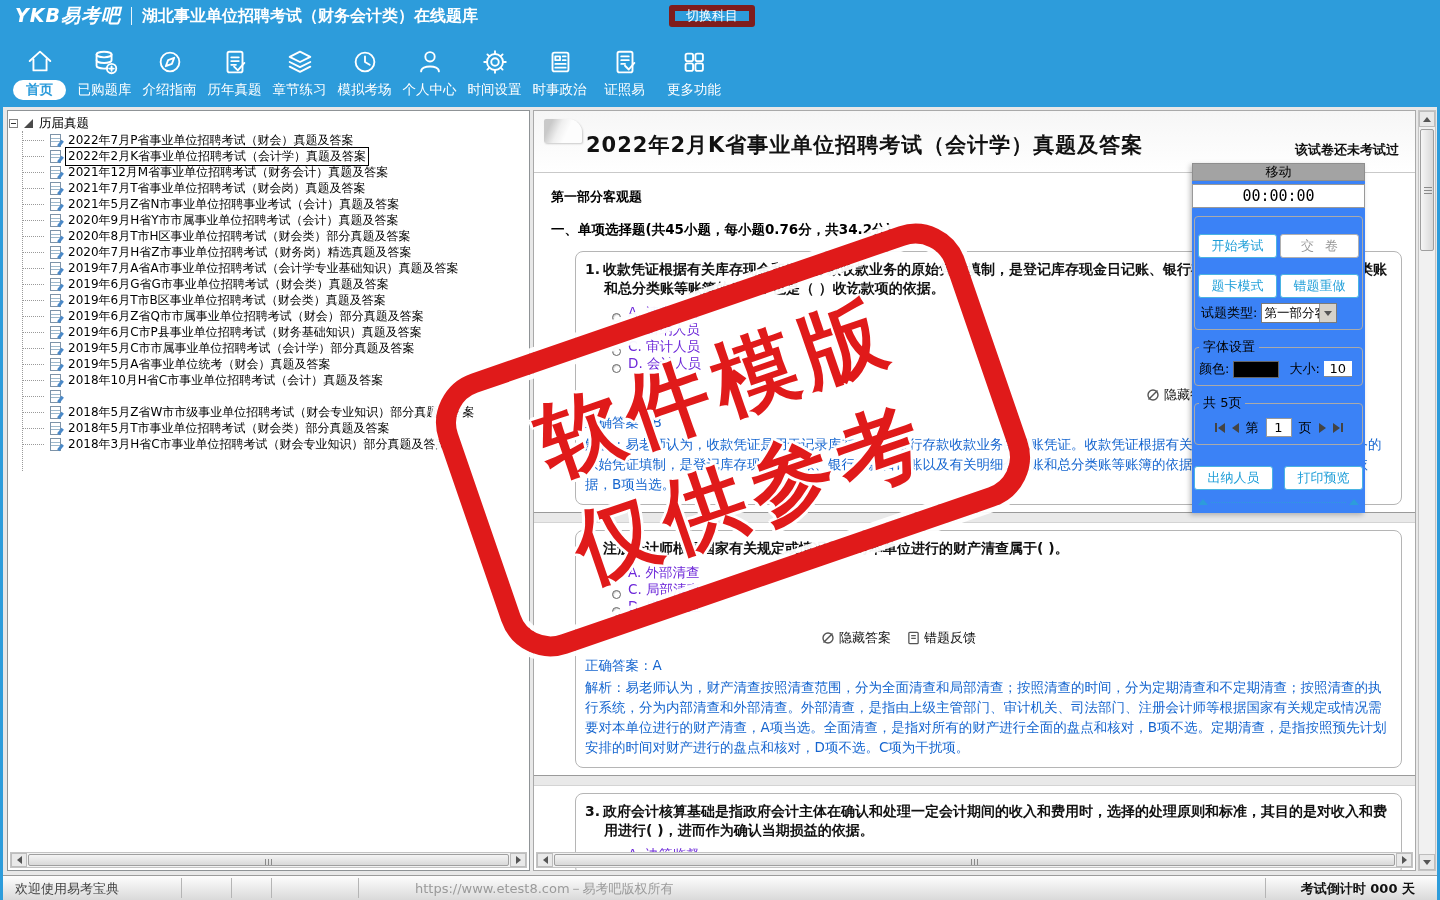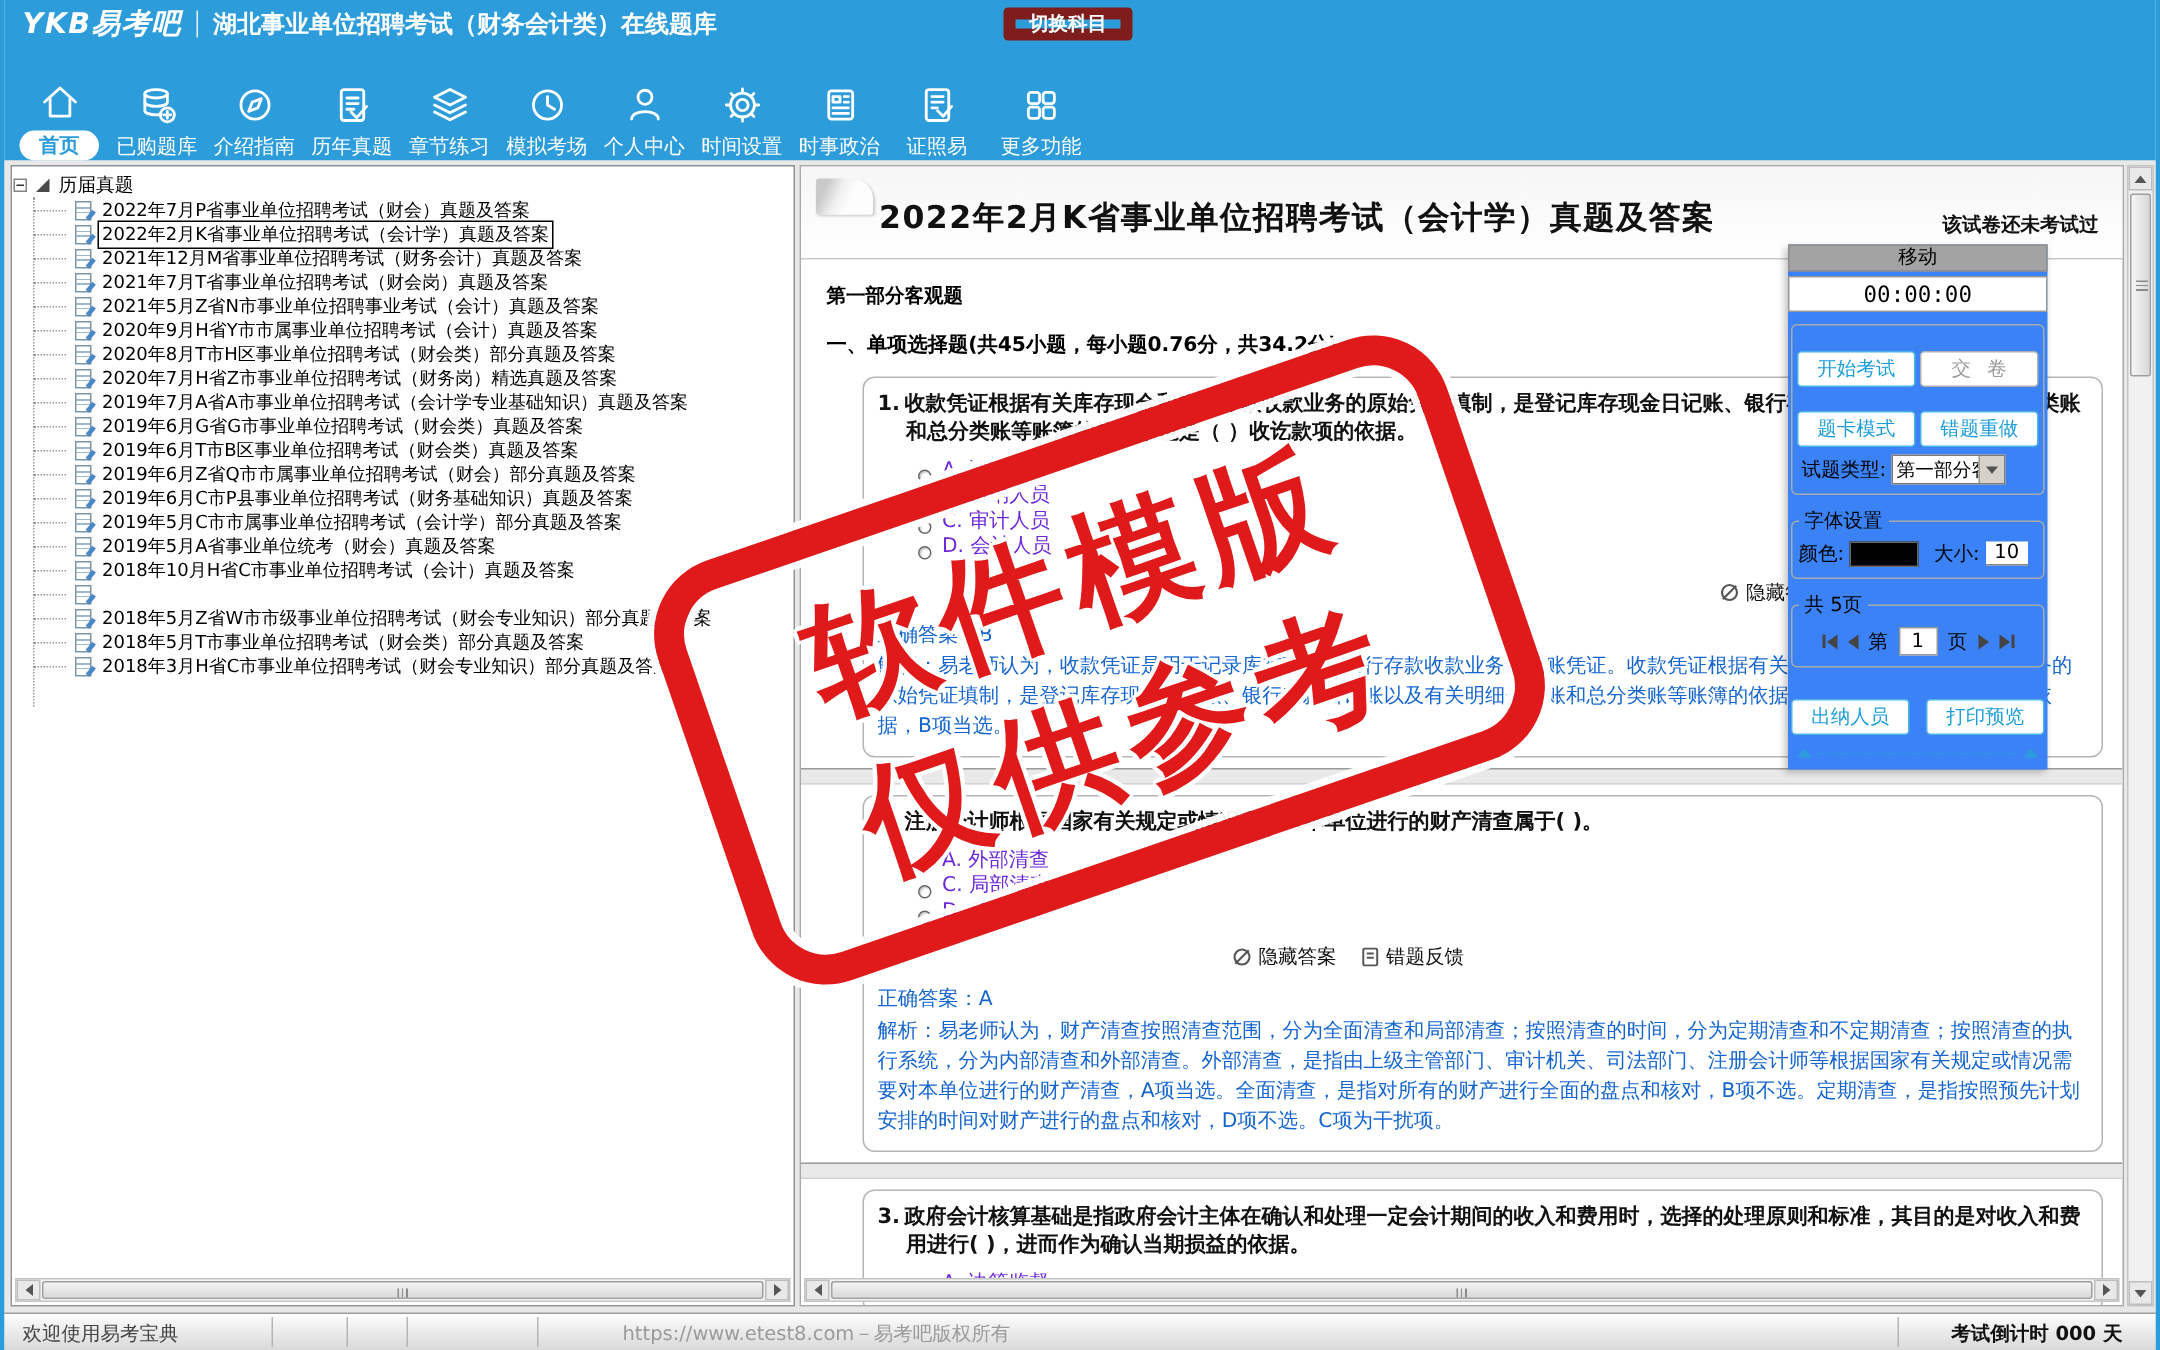--- a/index.html
+++ b/index.html
@@ -4,24 +4,24 @@
 <style>
   * { margin:0; padding:0; box-sizing:border-box; }
   html,body { width:1440px; height:900px; overflow:hidden; font-family:"DejaVu Sans","Liberation Sans",sans-serif; background:#e8e8e8; }
   .app { position:relative; width:1440px; height:900px; background:#e8e8e8; border-left:3px solid #2d9cdb; border-right:3px solid #2d9cdb; }
 
   
   .titlebar { height:32px; background:#2d9cdb; display:flex; align-items:center; padding-left:12px; position:relative; }
   .logo { color:#fff; font-size:19px; font-weight:bold; font-style:italic; letter-spacing:1px; }
   .tb-div { width:1px; height:18px; background:rgba(255,255,255,.9); margin:0 10px; }
   .subtitle { color:#fff; font-size:16px; font-weight:bold; }
-  .switch-btn { position:absolute; left:666px; top:5px; width:86px; height:22px; border:8px solid #7f1d1d; border-radius:3px; color:#fff; font-size:13px; font-weight:bold; background:transparent; display:flex; align-items:center; justify-content:center; cursor:pointer; }
-
-  
-  .toolbar { height:75px; background:#2d9cdb; display:flex; align-items:flex-end; padding:6px 0 0 4px; }
+  .switch-btn { position:absolute; left:666px; top:5px; width:86px; height:22px; border:6px solid #7f1d1d; border-radius:3px; color:#fff; font-size:13px; font-weight:normal; background:transparent; display:flex; align-items:center; justify-content:center; cursor:pointer; }
+
+  
+  .toolbar { height:75px; background:#2d9cdb; display:flex; align-items:center; padding:6px 0 0 4px; }
   .tb-item { width:65px; display:flex; flex-direction:column; align-items:center; gap:3px; cursor:pointer; }
   .tb-item.wide { width:74px; }
   .tb-ic { width:32px; height:32px; display:flex; align-items:center; justify-content:center; }
   .tb-ic svg { stroke:#fff; fill:none; stroke-width:2; stroke-linecap:round; stroke-linejoin:round; }
   .tb-lbl { color:#fff; font-size:13.5px; white-space:nowrap; }
   .tb-item.active .tb-lbl { background:#fff; color:#2d9cdb; border-radius:10px; padding:1px 13px; font-weight:bold; }
 
   
   .workspace { position:relative; height:768px; background:#e8e8e8; }
 

